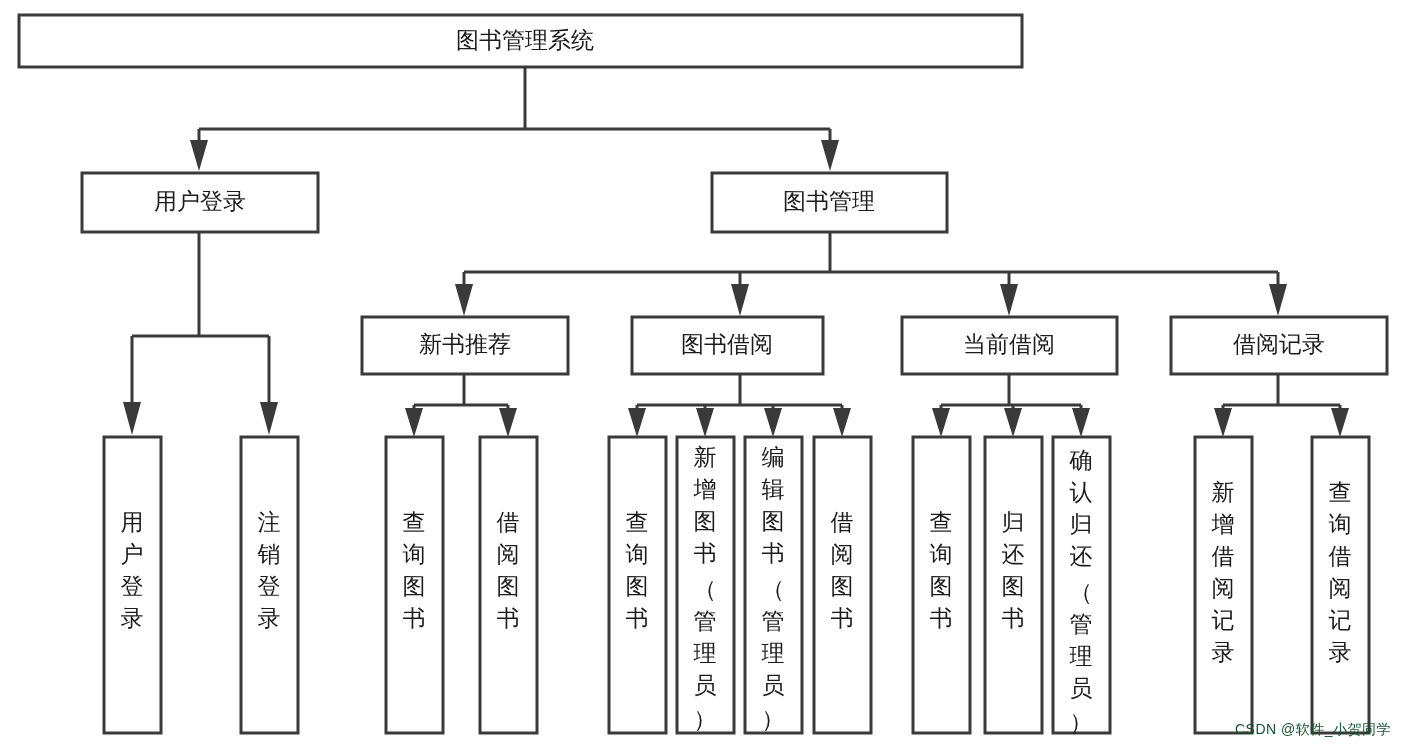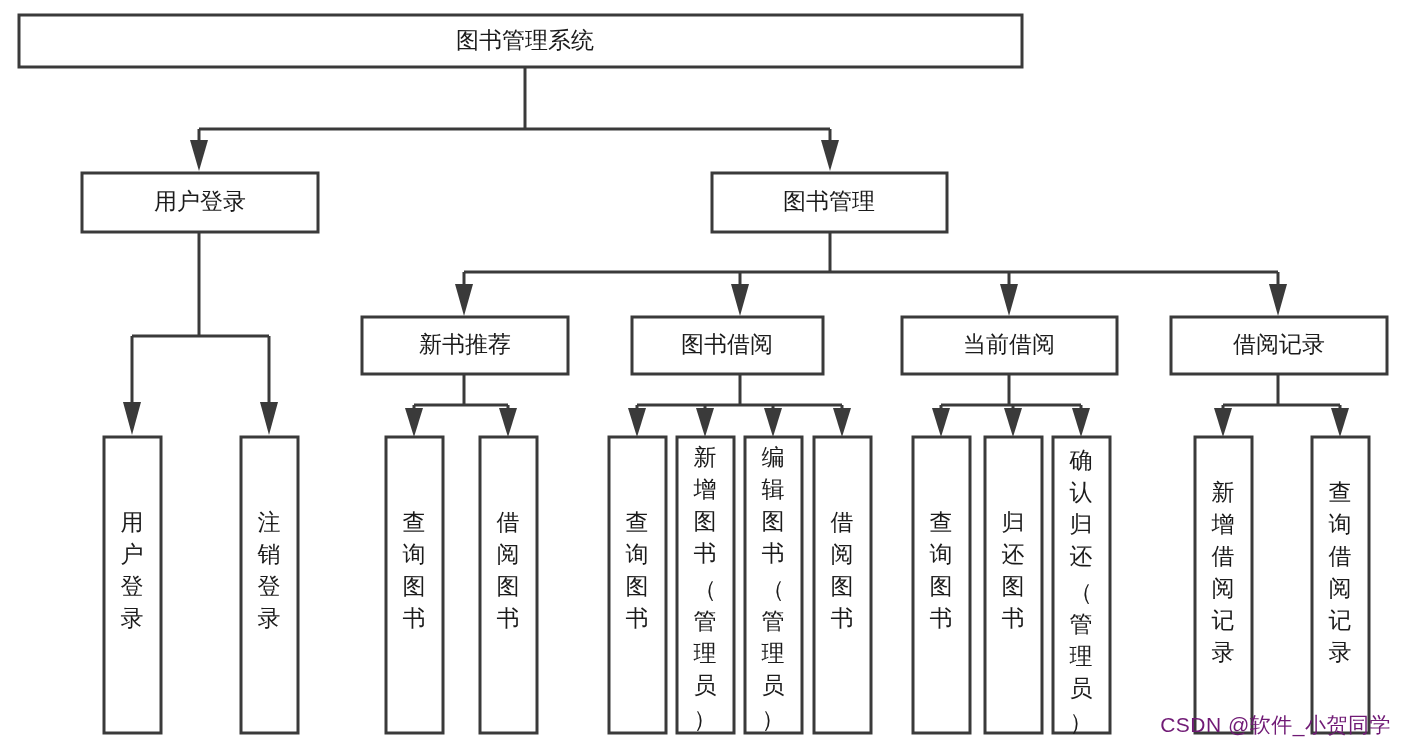--- a/index.html
+++ b/index.html
@@ -59,22 +59,22 @@
     font-family: "Liberation Sans", "DejaVu Sans", sans-serif;
     font-size: 23px;
     fill: #1b1b1b;
     text-anchor: middle;
   }
   .watermark {
     position: absolute;
     right: 14px;
     bottom: 8px;
     font-family: "Liberation Sans", "DejaVu Sans", sans-serif;
-    font-size: 21px;
-    color: #701a75;
+    font-size: 14px;
+    color: #14532d;
     letter-spacing: 0.5px;
     white-space: nowrap;
     user-select: none;
   }
 </style>
 </head>
 <body>
 
 <div id="diagram-root">
 

